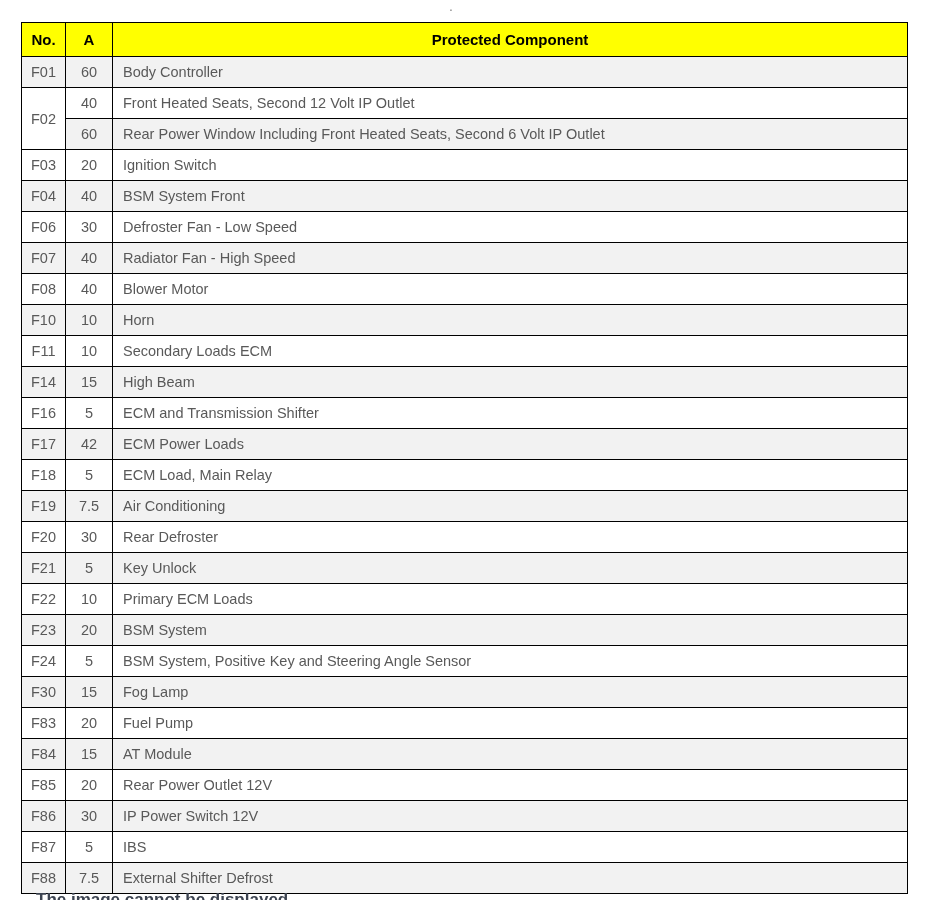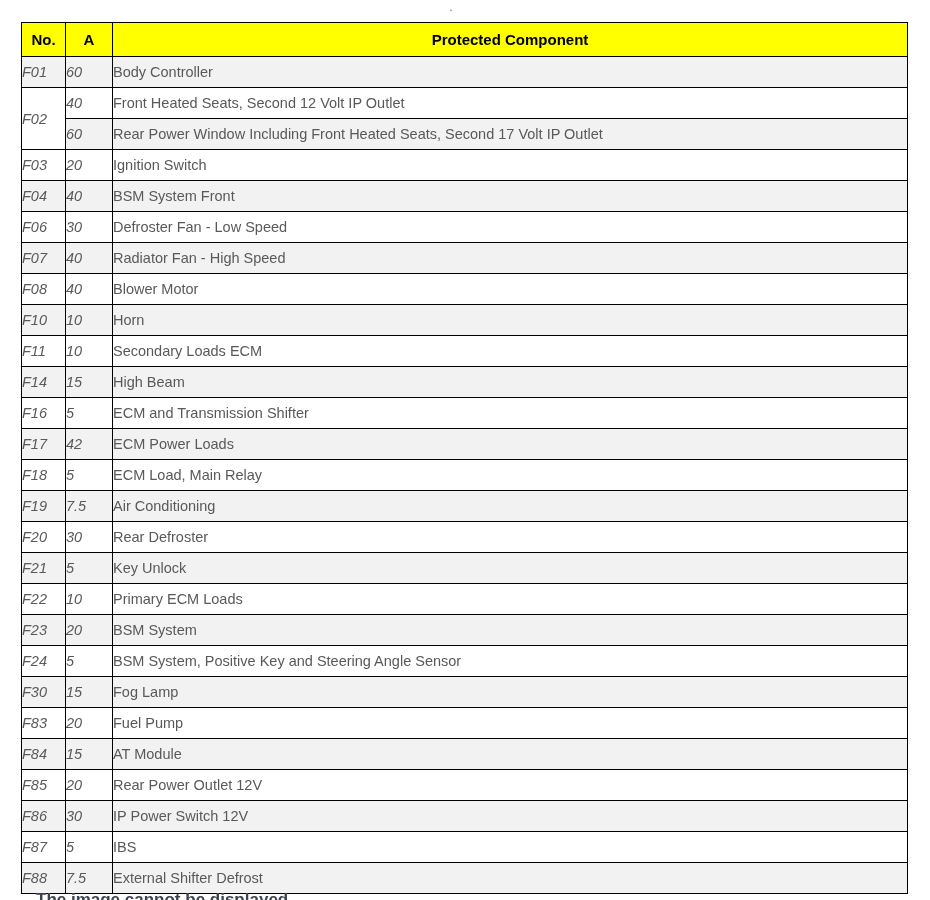--- a/index.html
+++ b/index.html
@@ -49,22 +49,22 @@
     border: 1px solid #000000;
     height: 30px;
     padding: 0;
     font-size: 14.5px;
     color: #595959;
     background: #ffffff;
     vertical-align: middle;
     overflow: hidden;
     white-space: nowrap;
   }
-  td.no, td.amp { text-align: left; font-style: italic; }
-  td.comp { text-align: left; }
+  td.no, td.amp { text-align: center; }
+  td.comp { text-align: left; padding-left: 10px; }
   tbody tr:nth-child(odd) td { background: #F2F2F2; }
   td.merged { background: #ffffff !important; }
   .caption {
     position: absolute;
     left: 36px;
     top: 890px;
     font-size: 17px;
     font-weight: bold;
     color: #3c4350;
     white-space: nowrap;
@@ -94,21 +94,21 @@
       <td class="amp">60</td>
       <td class="comp">Body Controller</td>
     </tr>
     <tr>
       <td class="no merged" rowspan="2">F02</td>
       <td class="amp">40</td>
       <td class="comp">Front Heated Seats, Second 12 Volt IP Outlet</td>
     </tr>
     <tr>
       <td class="amp">60</td>
-      <td class="comp">Rear Power Window Including Front Heated Seats, Second 17 Volt IP Outlet</td>
+      <td class="comp">Rear Power Window Including Front Heated Seats, Second 6 Volt IP Outlet</td>
     </tr>
     <tr>
       <td class="no">F03</td>
       <td class="amp">20</td>
       <td class="comp">Ignition Switch</td>
     </tr>
     <tr>
       <td class="no">F04</td>
       <td class="amp">40</td>
       <td class="comp">BSM System Front</td>

